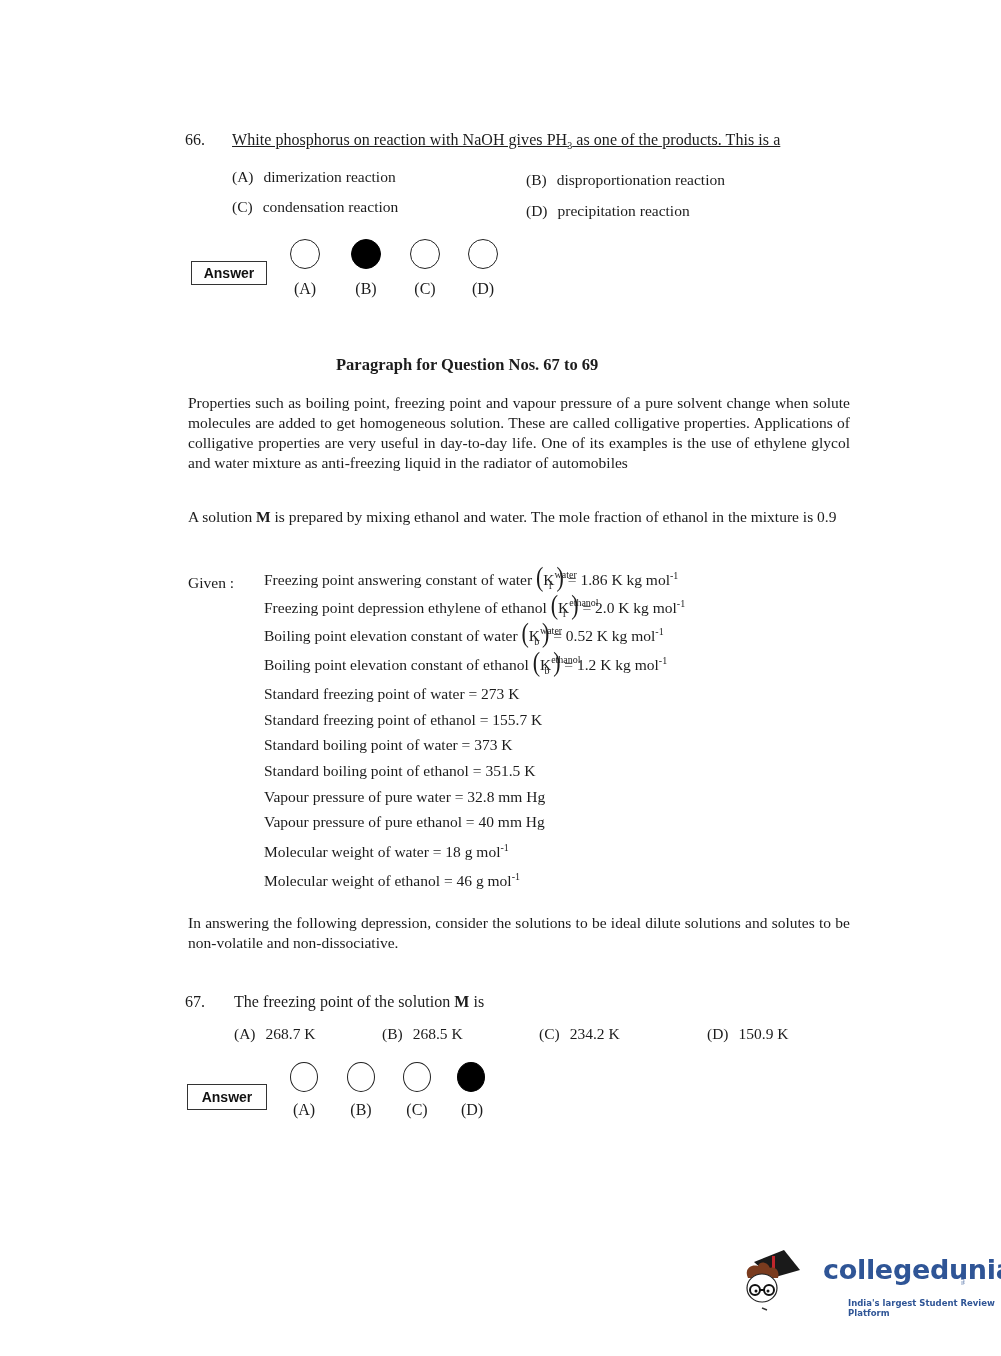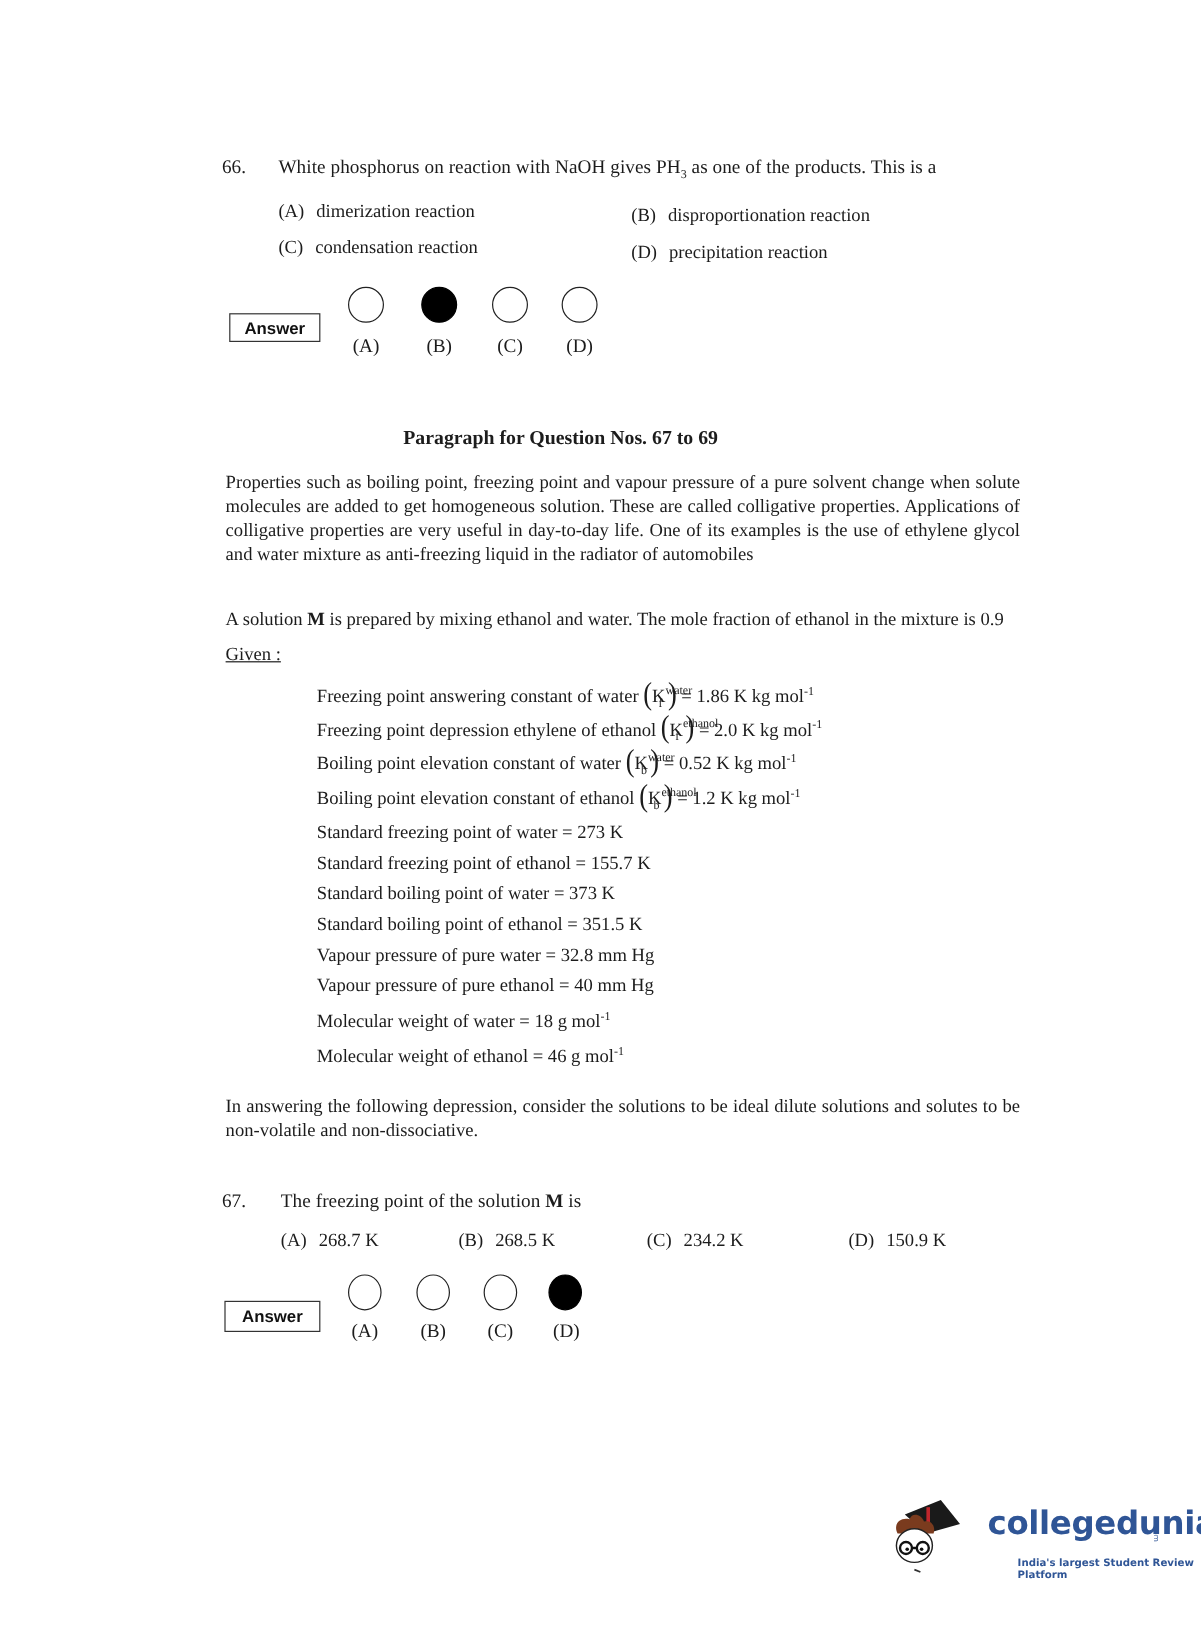--- a/index.html
+++ b/index.html
@@ -25,21 +25,21 @@
   .kstack { display: inline-block; position: relative; padding-right: 2px; }
   .kstack .sp { position: relative; top: -7px; font-size: 10px; margin-top: 43px; }
   .kstack .sb { position: relative; top: 4px; font-size: 10px; margin-left: -28px; }
   .logo-text { font-family: "DejaVu Sans", "Liberation Sans", sans-serif; color: #2f5596; font-size: 27px; font-weight: bold; letter-spacing: -0.3px; }
   .logo-tag { font-family: "DejaVu Sans", "Liberation Sans", sans-serif; color: #2f5596; font-size: 8.5px; font-weight: bold; margin-left: 45px; }
 </style>
 </head>
 <body>
 
 <div class="abs qnum serif" style="left:185px;top:131px;">66.</div>
-<div class="abs qtext serif" style="left:232px;top:131px;white-space:nowrap;"><span>White phosphorus on reaction with NaOH gives PH</span><sub>3</sub><span> as one of the products. This is a</span></div>
+<div class="abs qtext serif" style="left:232px;top:131px;white-space:nowrap;text-decoration:underline;"><span>White phosphorus on reaction with NaOH gives PH</span><sub>3</sub><span> as one of the products. This is a</span></div>
 
 <div class="abs opt serif" style="left:232px;top:168px;"><span class="lbl">(A)</span><span>dimerization reaction</span></div>
 <div class="abs opt serif" style="left:526px;top:171px;"><span class="lbl">(B)</span><span>disproportionation reaction</span></div>
 <div class="abs opt serif" style="left:232px;top:198px;"><span class="lbl">(C)</span><span>condensation reaction</span></div>
 <div class="abs opt serif" style="left:526px;top:202px;"><span class="lbl">(D)</span><span>precipitation reaction</span></div>
 
 <div class="abs ansbox" style="left:191px;top:261px;">Answer</div>
 
 <div class="abs bubble" style="left:290px;top:239px;"></div>
 <div class="abs bubble filled" style="left:351px;top:239px;"></div>
@@ -49,21 +49,21 @@
 <div class="abs blabel serif" style="left:346px;top:280px;">(B)</div>
 <div class="abs blabel serif" style="left:405px;top:280px;">(C)</div>
 <div class="abs blabel serif" style="left:463px;top:280px;">(D)</div>
 
 <div class="abs heading serif" style="left:336px;top:355px;">Paragraph for Question Nos. 67 to 69</div>
 
 <div class="abs para serif" style="left:188px;top:393px;">Properties such as boiling point, freezing point and vapour pressure of a pure solvent change when solute molecules are added to get homogeneous solution. These are called colligative properties. Applications of colligative properties are very useful in day-to-day life. One of its examples is the use of ethylene glycol and water mixture as anti-freezing liquid in the radiator of automobiles</div>
 
 <div class="abs para serif" style="left:188px;top:507px;"><span>A solution </span><b>M</b><span> is prepared by mixing ethanol and water. The mole fraction of ethanol in the mixture is 0.9</span></div>
 
-<div class="abs given-line serif" style="left:188px;top:537px;text-decoration:underline;">Given :</div>
+<div class="abs given-line serif" style="left:188px;top:574px;">Given :</div>
 
 <div class="abs given-line serif" style="left:264px;top:570px;">
   <span>Freezing point answering constant of water </span><span class="paren">(</span>K<span class="kstack"><span class="sp">water</span><span class="sb">f</span></span><span class="paren">)</span><span> = 1.86 K kg mol</span><sup>-1</sup>
 </div>
 <div class="abs given-line serif" style="left:264px;top:598px;">
   <span>Freezing point depression ethylene of ethanol </span><span class="paren">(</span>K<span class="kstack"><span class="sp">ethanol</span><span class="sb" style="margin-left:-36px;">f</span></span><span class="paren">)</span><span> = 2.0 K kg mol</span><sup>-1</sup>
 </div>
 <div class="abs given-line serif" style="left:264px;top:626px;">
   <span>Boiling point elevation constant of water </span><span class="paren">(</span>K<span class="kstack"><span class="sp">water</span><span class="sb">b</span></span><span class="paren">)</span><span> = 0.52 K kg mol</span><sup>-1</sup>
 </div>

